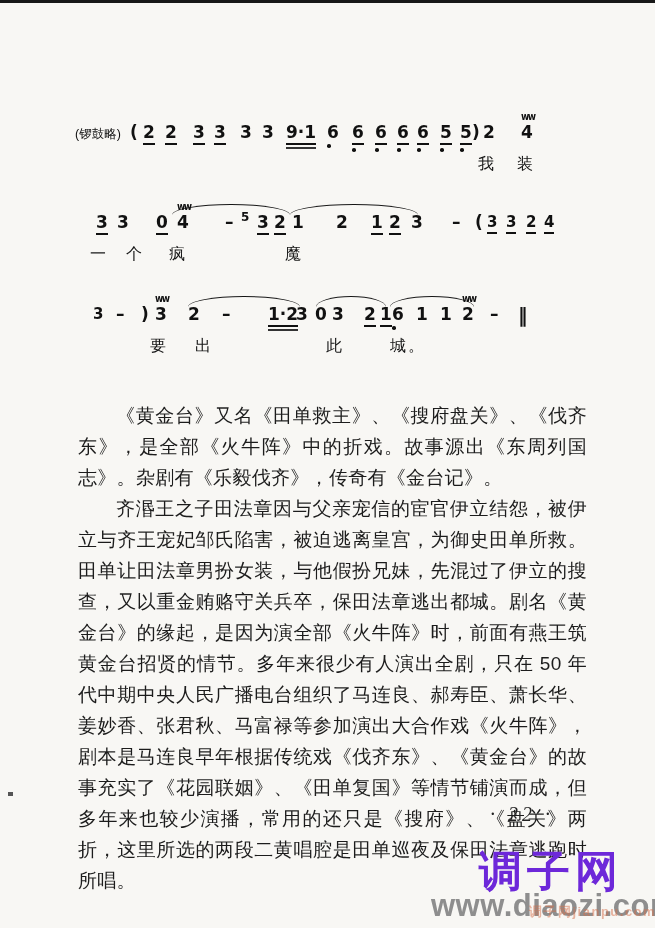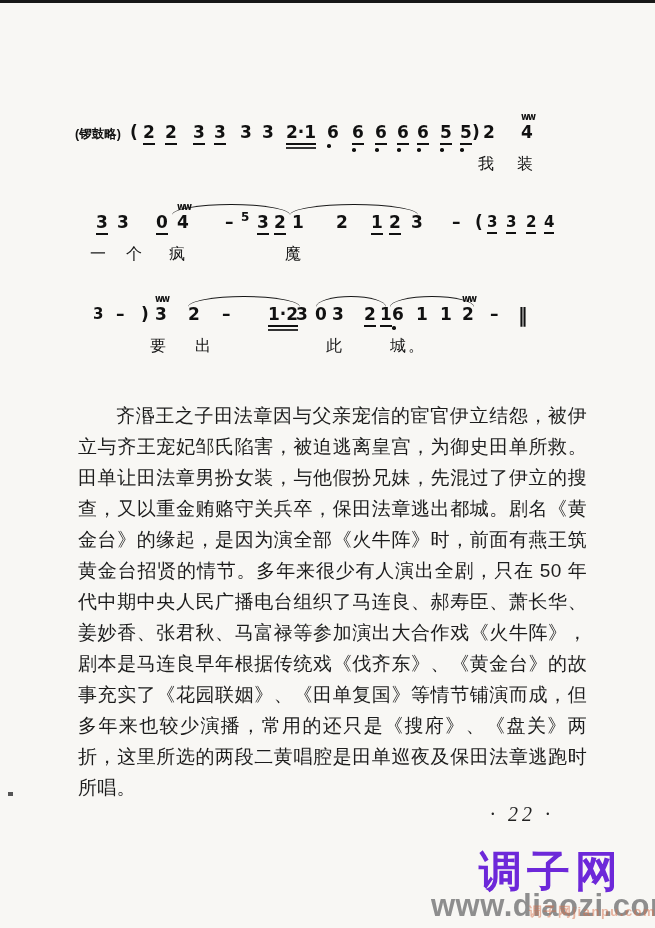--- a/index.html
+++ b/index.html
@@ -11,21 +11,21 @@
   .topbar{position:absolute;top:0;left:0;width:655px;height:3px;background:#181818}
   .speck{position:absolute;left:8px;top:792px;width:5px;height:4px;background:#555}
 
   
   #music{position:absolute;left:0;top:0;width:655px;height:400px}
   .tok{
     position:absolute;display:flex;flex-direction:column;
     font-family:"DejaVu Sans",sans-serif;font-weight:bold;font-size:17px;
     color:#111;line-height:1;
   }
-  .tok.lbl{font-family:"Liberation Sans",sans-serif;font-size:12.5px;font-weight:bold;padding-top:4px;white-space:nowrap}
+  .tok.lbl{font-family:"Liberation Sans",sans-serif;font-size:12.5px;font-weight:normal;padding-top:4px;white-space:nowrap}
   .tok.sm{font-size:12px;margin-top:-3px}
   .tok.sm2{font-size:15px;padding-top:1px}
   .tok.bar{font-size:19px;letter-spacing:-2px}
   .tok .trm{
     position:absolute;top:-11px;font-size:9px;font-weight:900;
     letter-spacing:-1.5px;transform:scaleY(1.1);
   }
   .tok .u{height:2px;background:#111;width:100%;margin-top:2px}
   .tok .u+.u{margin-top:1.5px;opacity:.85}
   .tok .dt{width:3.5px;height:3.5px;border-radius:50%;background:#111;margin-top:3px}
@@ -93,21 +93,21 @@
       <span>3</span>
       <div class="u"></div>
     </div>
     <div class="tok" style="left: 240px; top: 124px;">
       <span>3</span>
     </div>
     <div class="tok" style="left: 262px; top: 124px;">
       <span>3</span>
     </div>
     <div class="tok" style="left: 286px; top: 124px;">
-      <span>2·1</span>
+      <span>9·1</span>
       <div class="u"></div>
       <div class="u"></div>
     </div>
     <div class="tok" style="left: 327px; top: 124px;">
       <span>6</span>
       <div class="dt"></div>
     </div>
     <div class="tok" style="left: 352px; top: 124px;">
       <span>6</span>
       <div class="u"></div>
@@ -288,20 +288,21 @@
     <div class="tok bar" style="left: 518px; top: 306px;">
       <span>‖</span>
     </div>
     <div class="lyr" style="left: 150px; top: 336px;">要</div>
     <div class="lyr" style="left: 195px; top: 336px;">出</div>
     <div class="lyr" style="left: 326px; top: 336px;">此</div>
     <div class="lyr" style="left: 390px; top: 336px;">城。</div>
   </div>
 
 <div class="textblock">
+    <p>《黄金台》又名《田单救主》、《搜府盘关》、《伐齐东》，是全部《火牛阵》中的折戏。故事源出《东周列国志》。杂剧有《乐毅伐齐》，传奇有《金台记》。</p>
     <p>齐湣王之子田法章因与父亲宠信的宦官伊立结怨，被伊立与齐王宠妃邹氏陷害，被迫逃离皇宫，为御史田单所救。田单让田法章男扮女装，与他假扮兄妹，先混过了伊立的搜查，又以重金贿赂守关兵卒，保田法章逃出都城。剧名《黄金台》的缘起，是因为演全部《火牛阵》时，前面有燕王筑黄金台招贤的情节。多年来很少有人演出全剧，只在 50 年代中期中央人民广播电台组织了马连良、郝寿臣、萧长华、姜妙香、张君秋、马富禄等参加演出大合作戏《火牛阵》，剧本是马连良早年根据传统戏《伐齐东》、《黄金台》的故事充实了《花园联姻》、《田单复国》等情节铺演而成，但多年来也较少演播，常用的还只是《搜府》、《盘关》两折，这里所选的两段二黄唱腔是田单巡夜及保田法章逃跑时所唱。</p>
   </div>
 
 <div class="pagenum">· 22 ·</div>
 
 <div class="wm-title">调子网</div>
 <div class="wm-url">www.diaozi.com</div>
 <div class="wm-overlay">调子网jianpu.com</div>
 
 </body></html>

